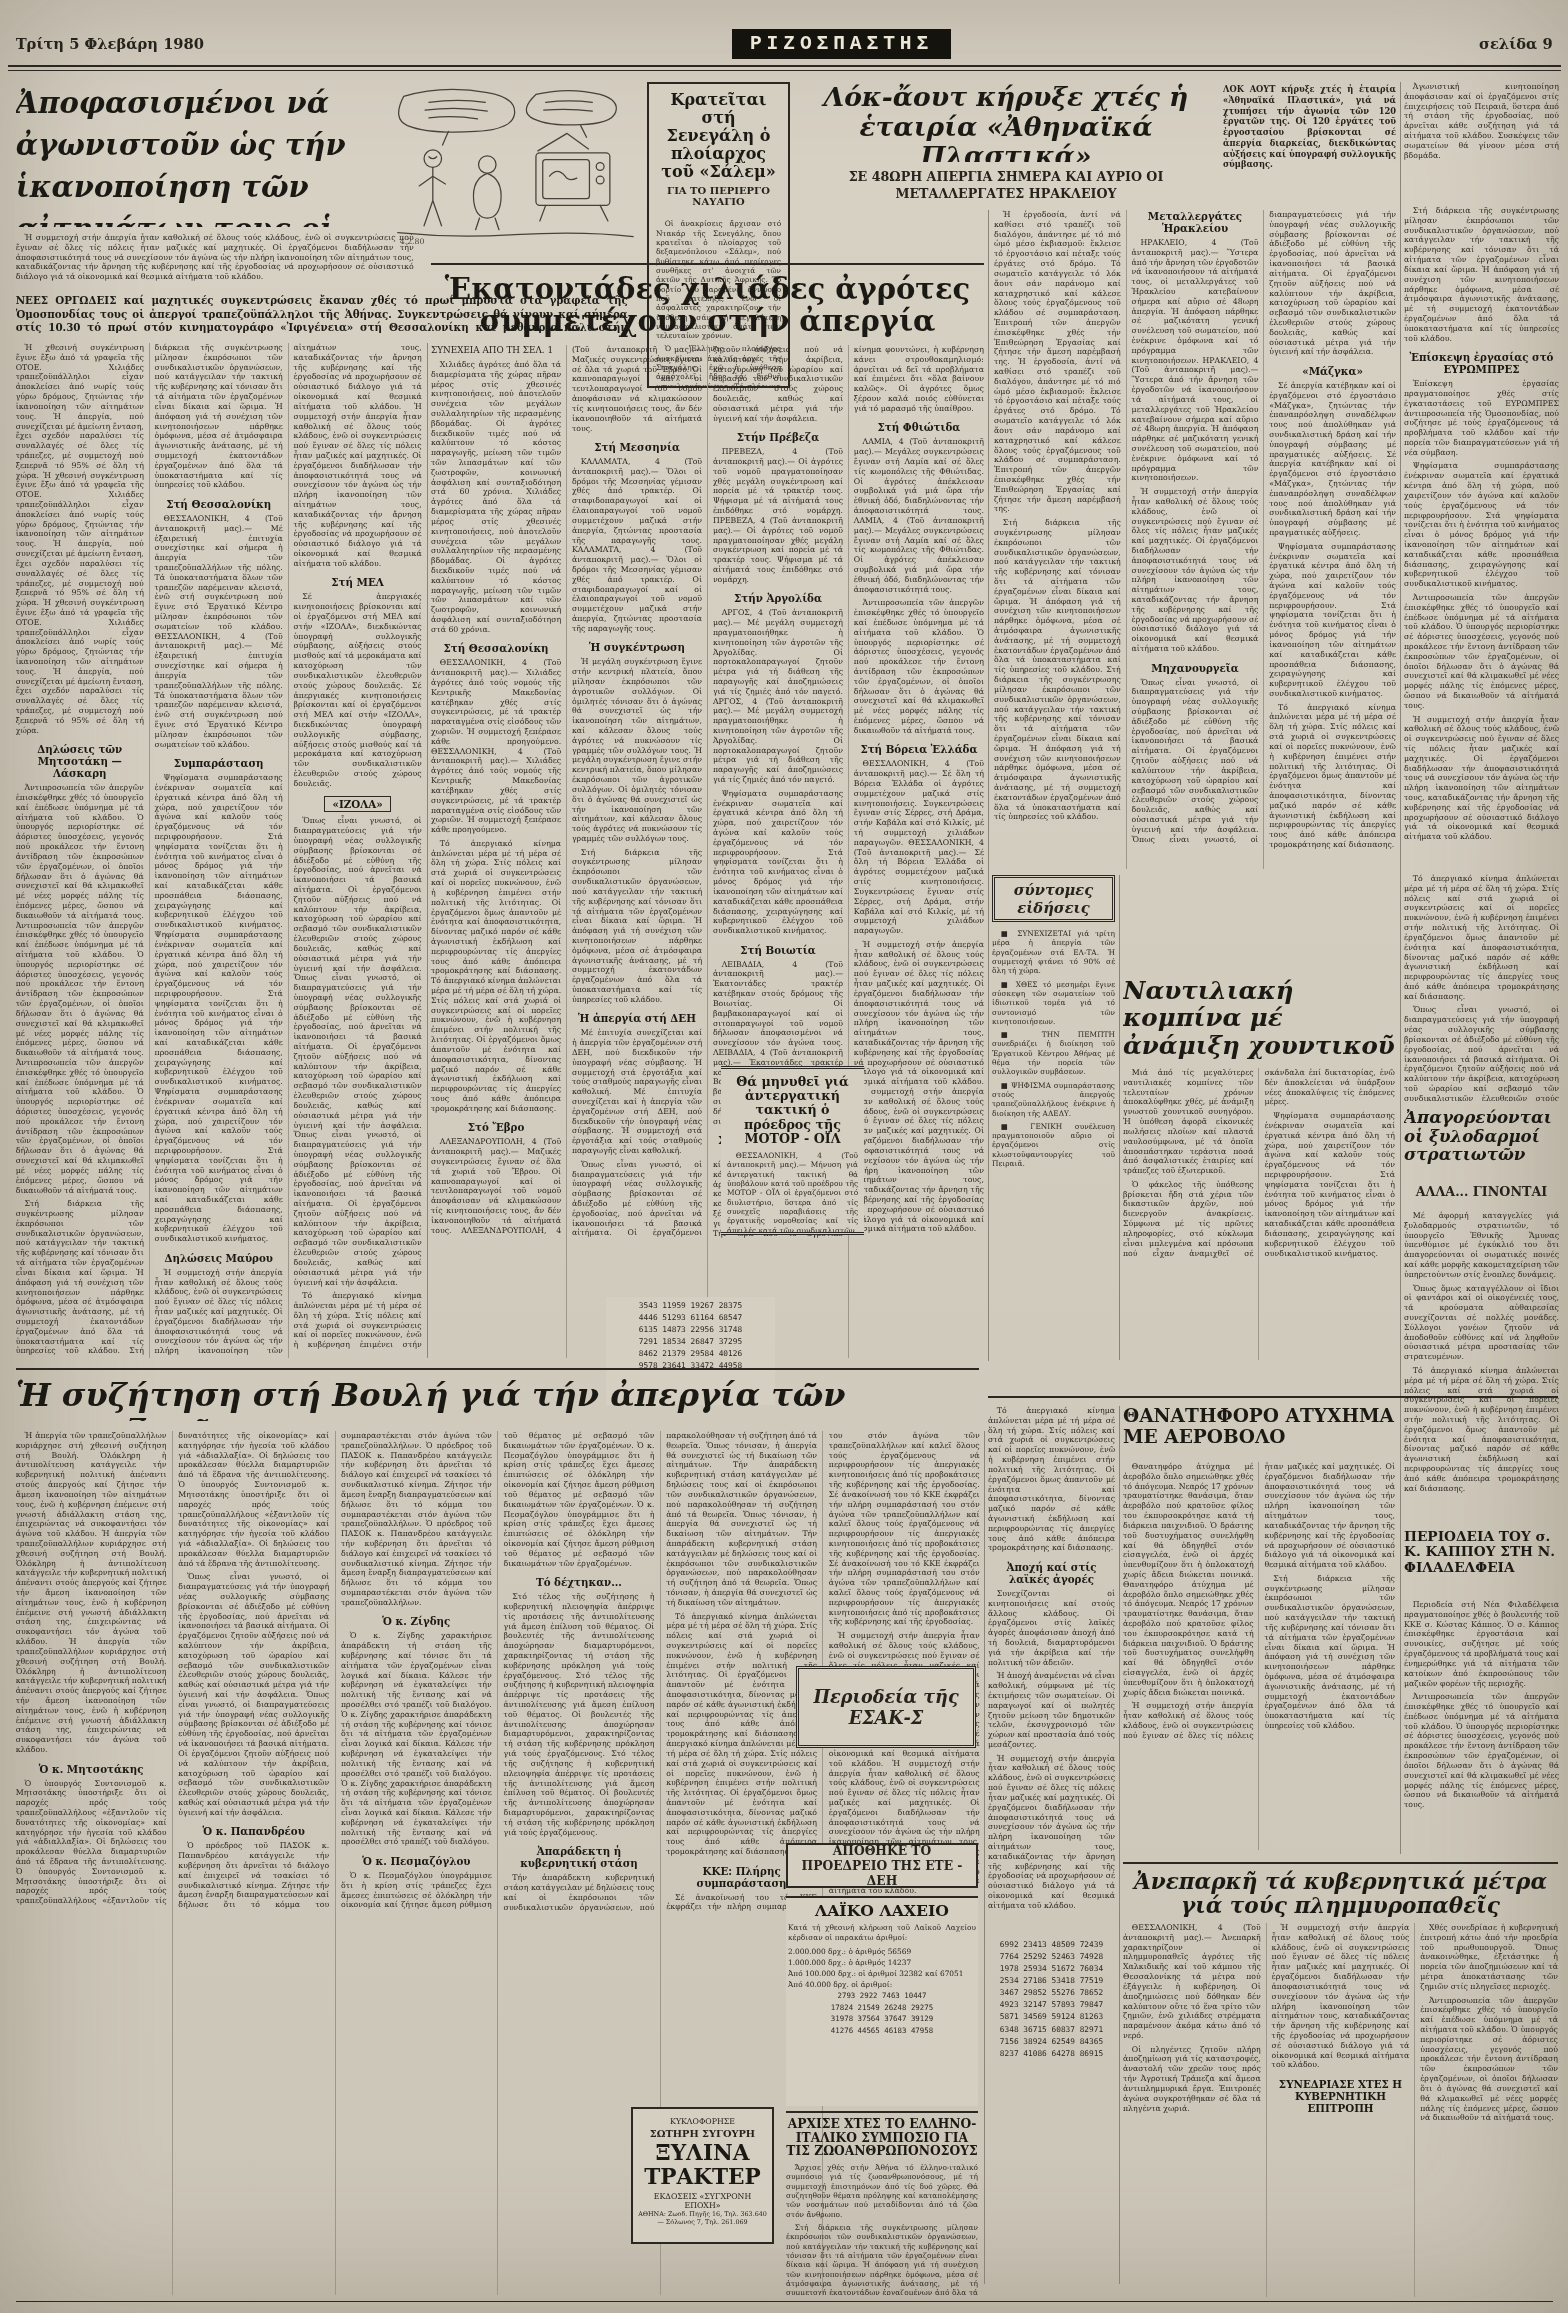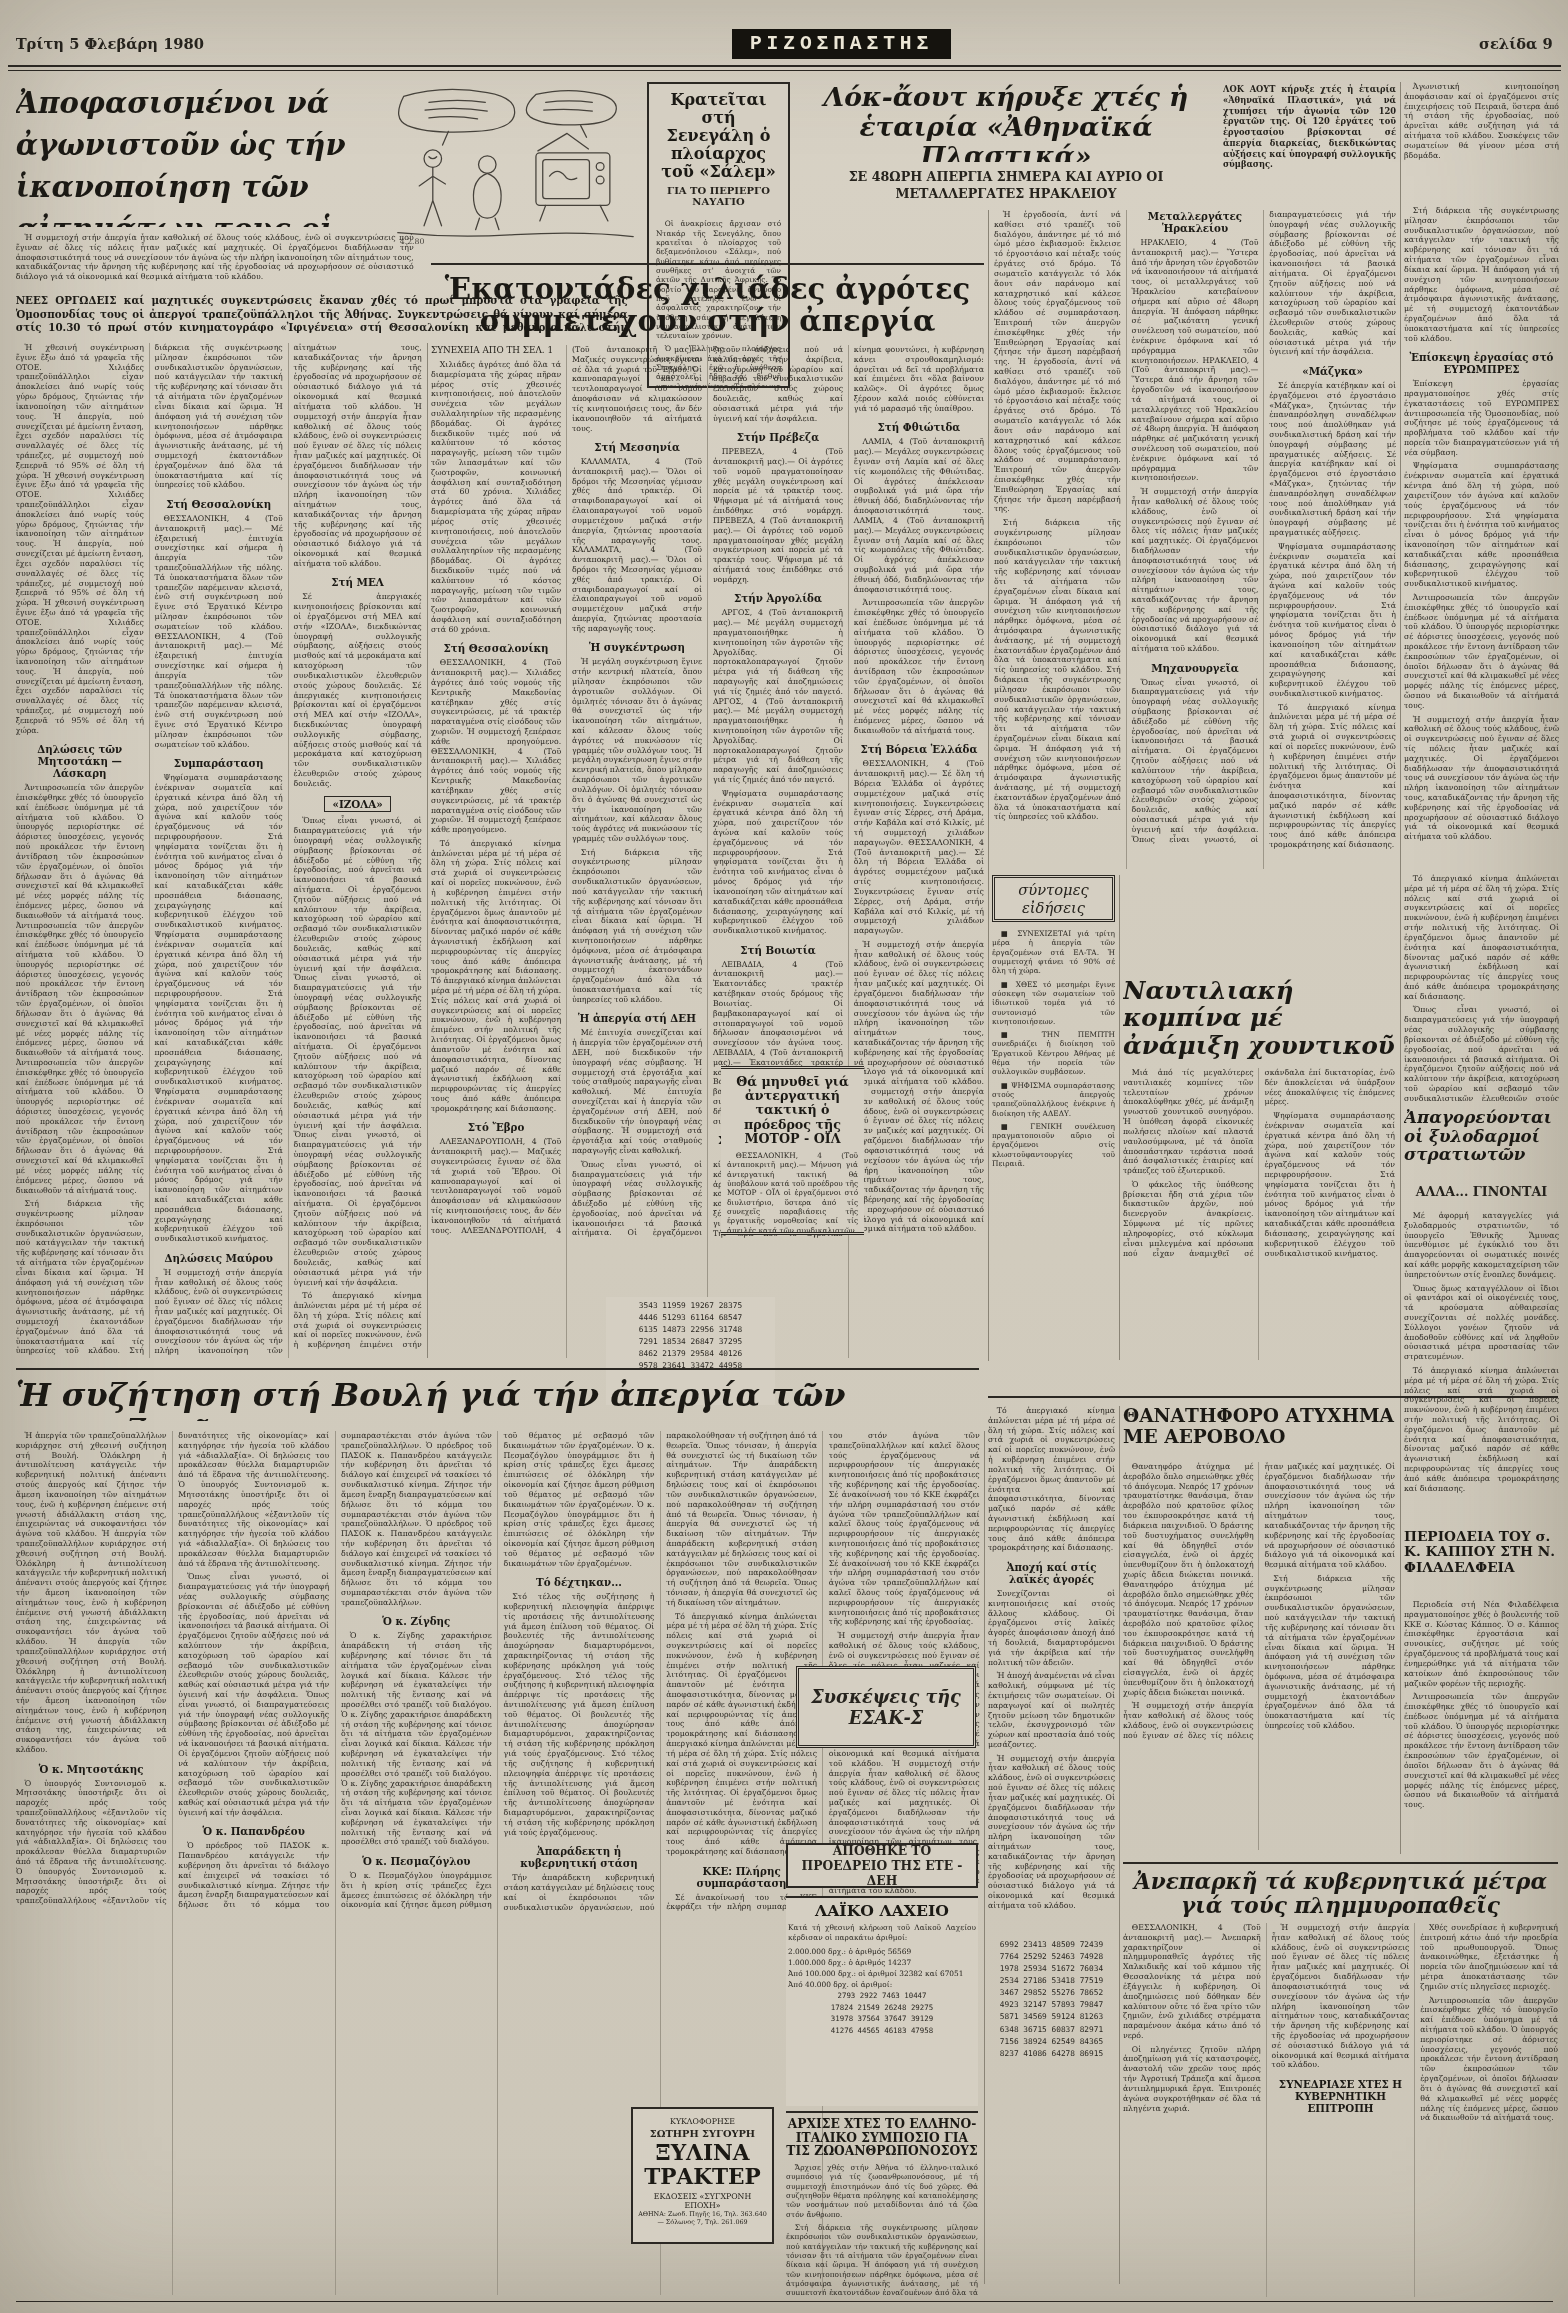--- a/index.html
+++ b/index.html
@@ -181,21 +181,21 @@
     <p class="bp small">ΘΕΣΣΑΛΟΝΙΚΗ, 4 (Τοῦ ἀνταποκριτῆ μας).— Μήνυση γιά ἀντεργατική τακτική θά ὑποβάλουν κατά τοῦ προέδρου τῆς ΜΟΤΟΡ - ΟΪΛ οἱ ἐργαζόμενοι στό διυλιστήριο, ὕστερα ἀπό τίς συνεχεῖς παραβιάσεις τῆς ἐργατικῆς νομοθεσίας καί τίς ἀπειλές κατά τῶν συνδικαλιστῶν.</p>
   </div>
 
   <div class="blk paper nums" style="left:606px;top:1297px;width:169px;height:108px;padding:2.9px">3543 11959 19267 28375
 4446 51293 61164 68547
 6135 14873 22956 31748
 7291 18534 26847 37295
 8462 21379 29584 40126
 9578 23641 33472 44958</div>
 
-  <div class="blk ctr paper" style="left:992px;top:875px;width:123px;height:47px;border:3.9px double #2b2823;font-size:14.7px;font-weight:normal;font-style:italic;line-height:1.2;padding-top:2.9px">σύντομες εἰδήσεις</div>
+  <div class="blk ctr paper" style="left:992px;top:875px;width:123px;height:47px;border:3.9px double #2b2823;font-size:14.7px;font-weight:bold;font-style:italic;line-height:1.2;padding-top:2.9px">σύντομες εἰδήσεις</div>
   <div class="blk" style="left:992px;top:929px;width:123px;height:431px">
     <p class="bp small">■ ΣΥΝΕΧΙΖΕΤΑΙ γιά τρίτη μέρα ἡ ἀπεργία τῶν ἐργαζομένων στά ΕΛ-ΤΑ. Ἡ συμμετοχή φτάνει τό 90% σέ ὅλη τή χώρα.</p>
     <p class="bp small">■ ΧΘΕΣ τό μεσημέρι ἔγινε σύσκεψη τῶν σωματείων τοῦ ἰδιωτικοῦ τομέα γιά τό συντονισμό τῶν κινητοποιήσεων.</p>
     <p class="bp small">■ ΤΗΝ ΠΕΜΠΤΗ συνεδριάζει ἡ διοίκηση τοῦ Ἐργατικοῦ Κέντρου Ἀθήνας μέ θέμα τήν πορεία τῶν συλλογικῶν συμβάσεων.</p>
     <p class="bp small">■ ΨΗΦΙΣΜΑ συμπαράστασης στούς ἀπεργούς τραπεζοϋπαλλήλους ἐνέκρινε ἡ διοίκηση τῆς ΑΔΕΔΥ.</p>
     <p class="bp small">■ ΓΕΝΙΚΗ συνέλευση πραγματοποιοῦν αὔριο οἱ ἐργαζόμενοι στίς κλωστοϋφαντουργίες τοῦ Πειραιᾶ.</p>
   </div>
 
   <div class="blk hl it" style="left:1123px;top:977px;width:272px;height:84px;font-size:24.5px">Ναυτιλιακή κομπίνα μέ ἀνάμιξη χουντικοῦ συνηγόρου</div>
   <div class="blk cols2" style="left:1123px;top:1068px;width:272px;height:292px">
@@ -269,21 +269,21 @@
     <h4 class="sub">Τό δέχτηκαν...</h4>
     <p class="bp">Στό τέλος τῆς συζήτησης ἡ κυβερνητική πλειοψηφία ἀπέρριψε τίς προτάσεις τῆς ἀντιπολίτευσης γιά ἄμεση ἐπίλυση τοῦ θέματος. Οἱ βουλευτές τῆς ἀντιπολίτευσης ἀποχώρησαν διαμαρτυρόμενοι, χαρακτηρίζοντας τή στάση τῆς κυβέρνησης πρόκληση γιά τούς ἐργαζόμενους. Στό τέλος τῆς συζήτησης ἡ κυβερνητική πλειοψηφία ἀπέρριψε τίς προτάσεις τῆς ἀντιπολίτευσης γιά ἄμεση ἐπίλυση τοῦ θέματος. Οἱ βουλευτές τῆς ἀντιπολίτευσης ἀποχώρησαν διαμαρτυρόμενοι, χαρακτηρίζοντας τή στάση τῆς κυβέρνησης πρόκληση γιά τούς ἐργαζόμενους. Στό τέλος τῆς συζήτησης ἡ κυβερνητική πλειοψηφία ἀπέρριψε τίς προτάσεις τῆς ἀντιπολίτευσης γιά ἄμεση ἐπίλυση τοῦ θέματος. Οἱ βουλευτές τῆς ἀντιπολίτευσης ἀποχώρησαν διαμαρτυρόμενοι, χαρακτηρίζοντας τή στάση τῆς κυβέρνησης πρόκληση γιά τούς ἐργαζόμενους.</p>
     <h4 class="sub">Ἀπαράδεκτη ἡ κυβερνητική στάση</h4>
     <p class="bp">Τήν ἀπαράδεκτη κυβερνητική στάση κατάγγειλαν μέ δηλώσεις τους καί οἱ ἐκπρόσωποι τῶν συνδικαλιστικῶν ὀργανώσεων, πού παρακολούθησαν τή συζήτηση ἀπό τά θεωρεῖα. Ὅπως τόνισαν, ἡ ἀπεργία θά συνεχιστεῖ ὡς τή δικαίωση τῶν αἰτημάτων. Τήν ἀπαράδεκτη κυβερνητική στάση κατάγγειλαν μέ δηλώσεις τους καί οἱ ἐκπρόσωποι τῶν συνδικαλιστικῶν ὀργανώσεων, πού παρακολούθησαν τή συζήτηση ἀπό τά θεωρεῖα. Ὅπως τόνισαν, ἡ ἀπεργία θά συνεχιστεῖ ὡς τή δικαίωση τῶν αἰτημάτων. Τήν ἀπαράδεκτη κυβερνητική στάση κατάγγειλαν μέ δηλώσεις τους καί οἱ ἐκπρόσωποι τῶν συνδικαλιστικῶν ὀργανώσεων, πού παρακολούθησαν τή συζήτηση ἀπό τά θεωρεῖα. Ὅπως τόνισαν, ἡ ἀπεργία θά συνεχιστεῖ ὡς τή δικαίωση τῶν αἰτημάτων.</p>
     <p class="bp">Τό ἀπεργιακό κίνημα ἁπλώνεται μέρα μέ τή μέρα σέ ὅλη τή χώρα. Στίς πόλεις καί στά χωριά οἱ συγκεντρώσεις καί οἱ πορεῖες πυκνώνουν, ἐνῶ ἡ κυβέρνηση ἐπιμένει στήν πολιτική τῆς λιτότητας. Οἱ ἐργαζόμενοι ὅμως ἀπαντοῦν μέ ἑνότητα καί ἀποφασιστικότητα, δίνοντας μαζικό παρόν σέ κάθε ἀγωνιστική ἐκδήλωση καί περιφρουρώντας τίς ἀπεργίες τους ἀπό κάθε ἀπόπειρα τρομοκράτησης καί διάσπασης. Τό ἀπεργιακό κίνημα ἁπλώνεται μέρα μέ τή μέρα σέ ὅλη τή χώρα. Στίς πόλεις καί στά χωριά οἱ συγκεντρώσεις καί οἱ πορεῖες πυκνώνουν, ἐνῶ ἡ κυβέρνηση ἐπιμένει στήν πολιτική τῆς λιτότητας. Οἱ ἐργαζόμενοι ὅμως ἀπαντοῦν μέ ἑνότητα καί ἀποφασιστικότητα, δίνοντας μαζικό παρόν σέ κάθε ἀγωνιστική ἐκδήλωση καί περιφρουρώντας τίς ἀπεργίες τους ἀπό κάθε ἀπόπειρα τρομοκράτησης καί διάσπασης.</p>
     <h4 class="sub">ΚΚΕ: Πλήρης συμπαράσταση</h4>
     <p class="bp">Σέ ἀνακοίνωσή του τό ΚΚΕ ἐκφράζει τήν πλήρη συμπαράστασή του στόν ἀγώνα τῶν τραπεζοϋπαλλήλων καί καλεῖ ὅλους τούς ἐργαζόμενους νά περιφρουρήσουν τίς ἀπεργιακές κινητοποιήσεις ἀπό τίς προβοκάτσιες τῆς κυβέρνησης καί τῆς ἐργοδοσίας. Σέ ἀνακοίνωσή του τό ΚΚΕ ἐκφράζει τήν πλήρη συμπαράστασή του στόν ἀγώνα τῶν τραπεζοϋπαλλήλων καί καλεῖ ὅλους τούς ἐργαζόμενους νά περιφρουρήσουν τίς ἀπεργιακές κινητοποιήσεις ἀπό τίς προβοκάτσιες τῆς κυβέρνησης καί τῆς ἐργοδοσίας. Σέ ἀνακοίνωσή του τό ΚΚΕ ἐκφράζει τήν πλήρη συμπαράστασή του στόν ἀγώνα τῶν τραπεζοϋπαλλήλων καί καλεῖ ὅλους τούς ἐργαζόμενους νά περιφρουρήσουν τίς ἀπεργιακές κινητοποιήσεις ἀπό τίς προβοκάτσιες τῆς κυβέρνησης καί τῆς ἐργοδοσίας.</p>
     <p class="bp">Ἡ συμμετοχή στήν ἀπεργία ἦταν καθολική σέ ὅλους τούς κλάδους, ἐνῶ οἱ συγκεντρώσεις πού ἔγιναν σέ ὅλες τίς πόλεις ἦταν μαζικές καί μαχητικές. Οἱ ἐργαζόμενοι διαδήλωσαν τήν ἀποφασιστικότητά τους νά συνεχίσουν τόν ἀγώνα ὡς τήν πλήρη ἱκανοποίηση τῶν αἰτημάτων τους, καταδικάζοντας τήν ἄρνηση τῆς κυβέρνησης καί τῆς ἐργοδοσίας νά προχωρήσουν σέ οὐσιαστικό διάλογο γιά τά οἰκονομικά καί θεσμικά αἰτήματα τοῦ κλάδου. Ἡ συμμετοχή στήν ἀπεργία ἦταν καθολική σέ ὅλους τούς κλάδους, ἐνῶ οἱ συγκεντρώσεις πού ἔγιναν σέ ὅλες τίς πόλεις ἦταν μαζικές καί μαχητικές. Οἱ ἐργαζόμενοι διαδήλωσαν τήν ἀποφασιστικότητά τους νά συνεχίσουν τόν ἀγώνα ὡς τήν πλήρη ἱκανοποίηση τῶν αἰτημάτων τους, καταδικάζοντας τήν ἄρνηση τῆς κυβέρνησης καί τῆς ἐργοδοσίας νά προχωρήσουν σέ οὐσιαστικό διάλογο γιά τά οἰκονομικά καί θεσμικά αἰτήματα τοῦ κλάδου.</p>
   </div>
 
-  <div class="blk ctr paper" style="left:796px;top:1666px;width:180px;height:82px;border:3.9px double #2b2823;font-size:17.6px;font-weight:bold;font-style:italic;display:flex;align-items:center;justify-content:center;padding:3.9px">Συσκέψεις τῆς ΕΣΑΚ-Σ</div>
+  <div class="blk ctr paper" style="left:796px;top:1666px;width:180px;height:82px;border:3.9px double #2b2823;font-size:17.6px;font-weight:bold;font-style:italic;display:flex;align-items:center;justify-content:center;padding:3.9px">Περιοδεία τῆς ΕΣΑΚ-Σ</div>
 
   <div class="blk box ctr" style="left:786px;top:1843px;width:192px;height:45px;font-size:12.3px;font-weight:bold;display:flex;align-items:center;justify-content:center;padding:2.9px">ΑΠΟΘΗΚΕ ΤΟ ΠΡΟΕΔΡΕΙΟ ΤΗΣ ΕΤΕ - ΔΕΗ</div>
 
   <div class="blk paper" style="left:786px;top:1896px;width:192px;height:210px;border-top:2px solid #2b2823;padding:3.9px 2px">
     <div class="hl ctr" style="font-size:15.7px;margin-bottom:3.9px">ΛΑΪΚΟ ΛΑΧΕΙΟ</div>
     <p class="bp small" style="text-indent:0">Κατά τή χθεσινή κλήρωση τοῦ Λαϊκοῦ Λαχείου κέρδισαν οἱ παρακάτω ἀριθμοί:</p>
     <div class="pre" style="font-size:7.4px;line-height:1.5">2.000.000 δρχ.: ὁ ἀριθμός 56569
 1.000.000 δρχ.: ὁ ἀριθμός 14237
 Ἀπό 100.000 δρχ.: οἱ ἀριθμοί 32382 καί 67051
 Ἀπό 40.000 δρχ. οἱ ἀριθμοί:</div>

